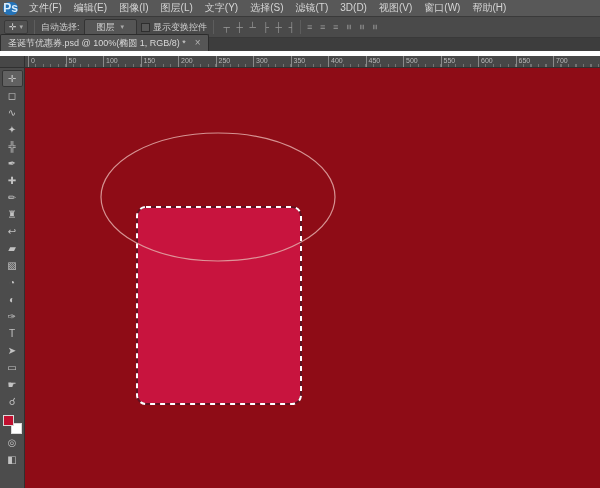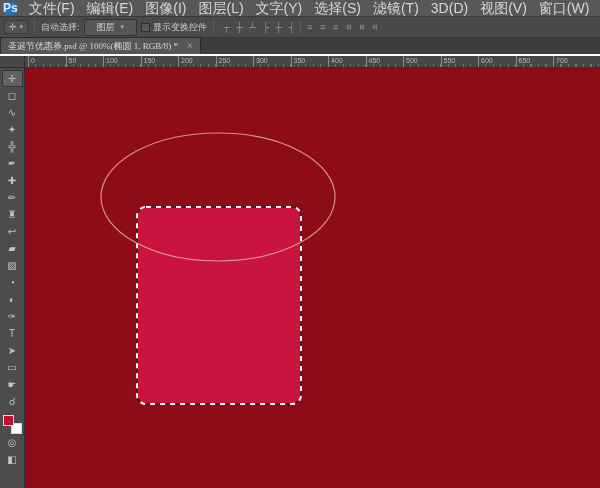--- a/index.html
+++ b/index.html
@@ -6,42 +6,42 @@
   html,body { width:600px; height:488px; overflow:hidden;
     font-family:"Liberation Sans","DejaVu Sans",sans-serif; }
   .app { position:relative; width:600px; height:488px; background:#535353; }
 
   
   .menubar { display:flex; align-items:center; height:17px; background:#585858;
     border-bottom:1px solid #3a3a3a; padding-left:3px; }
   .ps-logo { width:15px; height:13px; background:var(--accent-blue);
     color:#d9ecfb; font-size:12px; font-weight:bold; display:flex;
     align-items:center; justify-content:center; border-radius:6px; margin-right:5px; }
-  .menu-item { color:#d6d6d6; font-size:14px; padding:0 6px; line-height:16px;
+  .menu-item { color:#d6d6d6; font-size:10px; padding:0 6px; line-height:16px;
     white-space:nowrap; cursor:default; }
 
   
   .optionsbar { display:flex; align-items:center; height:21px; background:#4a4a4a;
     border-bottom:1px solid #393939; padding:0 4px; gap:4px; color:#cfcfcf; font-size:9px; }
   .tool-preset { display:flex; align-items:center; gap:3px; padding:1px 4px;
     border:1px solid #3a3a3a; background:#525252; border-radius:2px; color:#c8c8c8; }
   .sep { width:1px; height:14px; background:#3a3a3a; border-right:1px solid #5d5d5d; margin:0 2px; }
   .dropdown { display:flex; align-items:center; gap:6px; background:#555;
     border:1px solid #333; border-radius:2px; padding:1px 12px; min-width:36px; justify-content:space-between; }
   .dropdown .arrow { font-size:7px; color:#aaa; }
   .checkbox-wrap { display:flex; align-items:center; }
   .checkbox { width:9px; height:9px; background:#585858; border:1px solid #2e2e2e;
     display:inline-block; margin-right:3px; }
   .aicon { width:13px; height:14px; display:flex; align-items:center;
     justify-content:center; color:#9a9a9a; font-size:9px; }
   .rot { transform:rotate(90deg); }
 
   
-  .tabbar { height:18px; background:#3d3d3d; border-bottom:2px solid #ffffff;
-    display:flex; align-items:flex-end;font-family:Liberation Serif, serif; }
+  .tabbar { height:18px; background:#3d3d3d; border-bottom:5px solid #ffffff;
+    display:flex; align-items:flex-end; }
   .tab { height:17px; background:#565656; border:1px solid #2c2c2c; border-bottom:none;
     display:flex; align-items:center; padding:0 7px; gap:9px; font-size:9px;
     color:#d8d8d8; border-radius:2px 2px 0 0; white-space:nowrap; }
   .tab-close { color:#b3b3b3; font-size:10px; line-height:10px; cursor:pointer; }
 
   
   .ruler-row { height:12px; display:flex; background:#474747; border-bottom:1px solid #303030; }
   .ruler-corner { width:25px; border-right:1px solid #303030; background:#474747; }
   .ruler { position:relative; flex:1; background:#474747; overflow:hidden; }
   .ruler .ticks { position:absolute; left:3px; right:0; bottom:0; height:3px;

